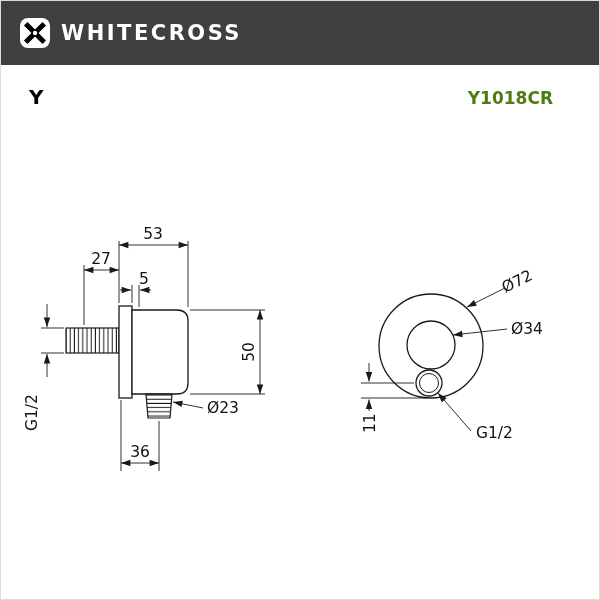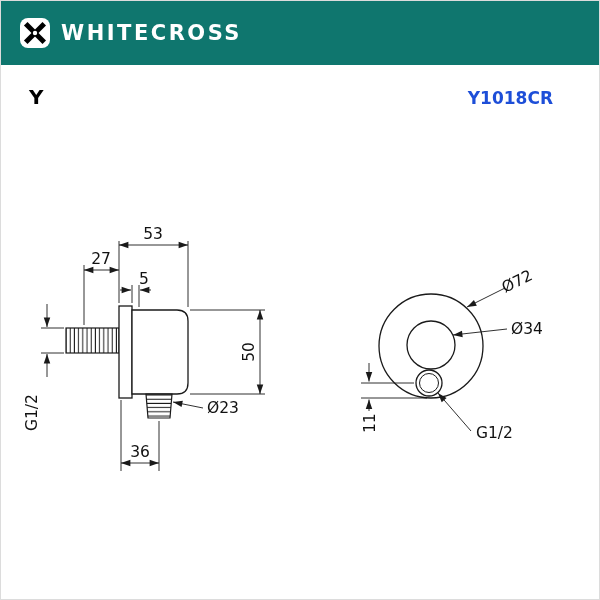--- a/index.html
+++ b/index.html
@@ -2,33 +2,33 @@
 <html><head>
 <meta charset="utf-8">
 <style>
   html,body{margin:0;padding:0;background:#fff;}
   .page{
     position:relative;width:600px;height:600px;background:#fff;
     box-sizing:border-box;border:1px solid #dcdcdc;overflow:hidden;
     font-family:"DejaVu Sans","Liberation Sans",sans-serif;
   }
   .hdr{
-    position:absolute;top:0;left:0;width:600px;height:64px;background:#0f766e;
+    position:absolute;top:0;left:0;width:600px;height:64px;background:#404040;
     display:flex;align-items:center;padding-left:18px;box-sizing:border-box;
   }
   .logo{width:32px;height:32px;display:block;}
   .brand{
     color:#fff;font-size:21px;font-weight:bold;letter-spacing:2.5px;margin-left:10px;
   }
   .product-row{
     position:absolute;top:84px;left:0;width:600px;box-sizing:border-box;
     padding:0 48px 0 28px;display:flex;justify-content:space-between;align-items:baseline;
   }
   .series{font-size:20px;font-weight:bold;color:#000;}
-  .model{font-size:17px;font-weight:bold;color:#1d4ed8;}
+  .model{font-size:17px;font-weight:bold;color:#4d7c0f;}
   .drawing{position:absolute;top:140px;left:0;}
   svg text{font-family:"DejaVu Sans","Liberation Sans",sans-serif;font-size:15.5px;fill:#111;}
   .outline{fill:#fff;stroke:#1a1a1a;stroke-width:1.3;}
   .dimline{stroke:#1a1a1a;stroke-width:0.9;fill:none;}
 </style>
 </head>
 <body>
 
 <div class="page">
 

